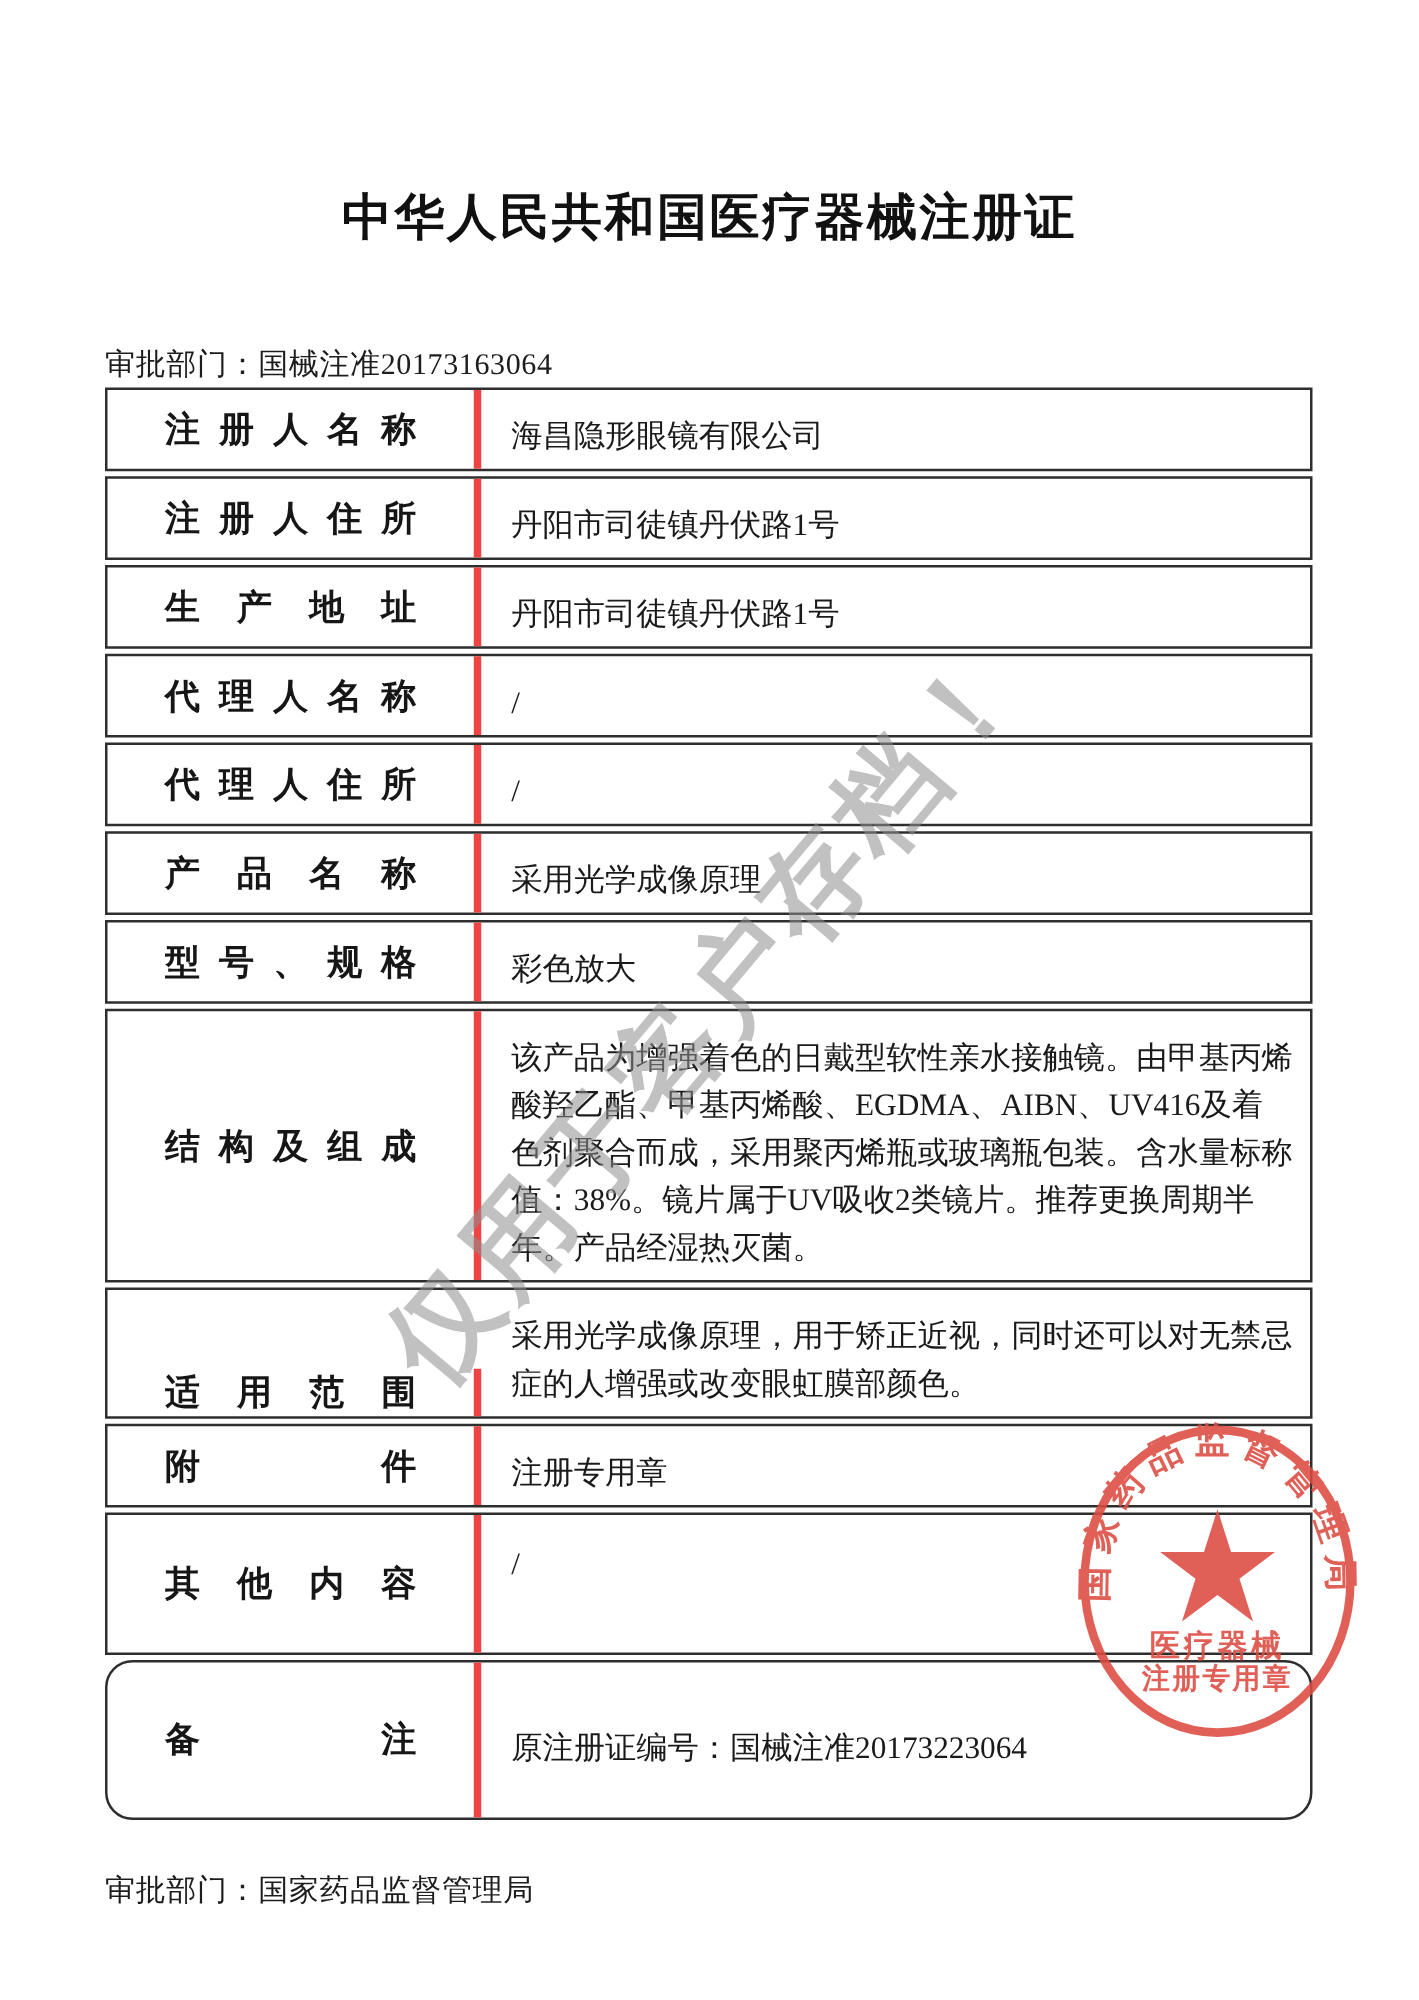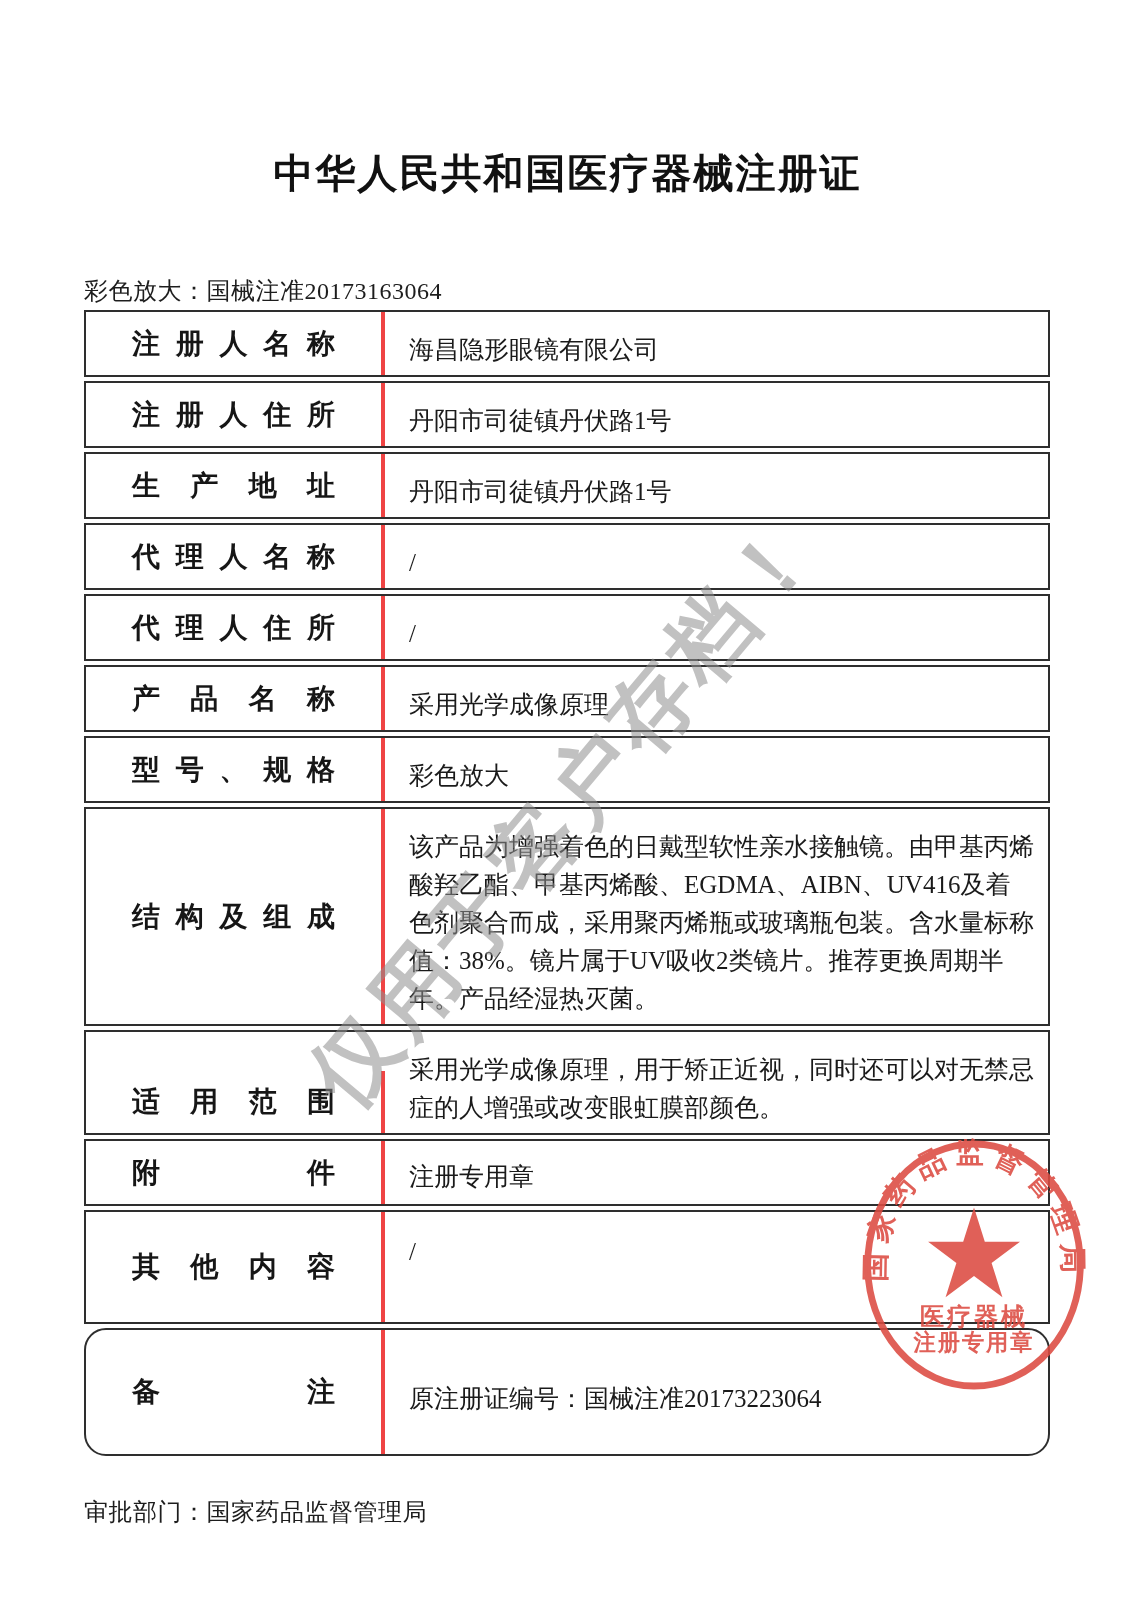--- a/index.html
+++ b/index.html
@@ -32,22 +32,22 @@
   }
   .row {
     display:flex;
     border:2px solid #2e2e2e;
     margin-bottom:4px;   
     background:transparent;
   }
   .cell { display:flex; align-items:center; }
   .label {
     flex:0 0 299px;
-    border-right:4px solid #ef4444;
-    padding:12px 46px;
+    border-right:6px solid #ef4444;
+    padding:0 46px;
     box-sizing:border-box;
     font-weight:bold;
     font-size:28px;
     color:#161616;
   }
   .label-inner {
     width:100%;
     text-align:justify;
     text-align-last:justify;
     -moz-text-align-last:justify;
@@ -58,21 +58,21 @@
     font-size:25px;
     line-height:38px;
     color:#1a1a1a;
     margin-top:13px;
   }
   
   .r1,.r2,.r3 { min-height:58px; }
   .r4,.r5,.r6,.r7 { min-height:56px; }
   .r8  { min-height:150px; }
   .r9  { min-height:98px;align-items:flex-end; }
-  .r10 { min-height:56px;font-family:Liberation Mono, monospace; }
+  .r10 { min-height:56px; }
   .r11 { min-height:110px; }
   .r12 { min-height:124px;border-radius:22px; }
   .r11 .value { align-items:flex-start; padding-top:8px; }
 
   .footer {
     margin:14px 60px 0 84px;
     display:flex;
     justify-content:space-between;
     font-size:24px;
   }
@@ -105,21 +105,21 @@
   }
 </style>
 </head>
 <body>
 
 <div class="page">
 
   <h1 class="doc-title">中华人民共和国医疗器械注册证</h1>
 
   <div class="regno-line">
-    <span>彩色放大：</span><span>国械注准20173163064</span>
+    <span>审批部门：</span><span>国械注准20173163064</span>
   </div>
 
   <div class="cert-table">
 
     <div class="row r1">
       <div class="cell label">
           <span class="label-inner">注册人名称</span>
         </div>
       <div class="cell value">海昌隐形眼镜有限公司</div>
     </div>

